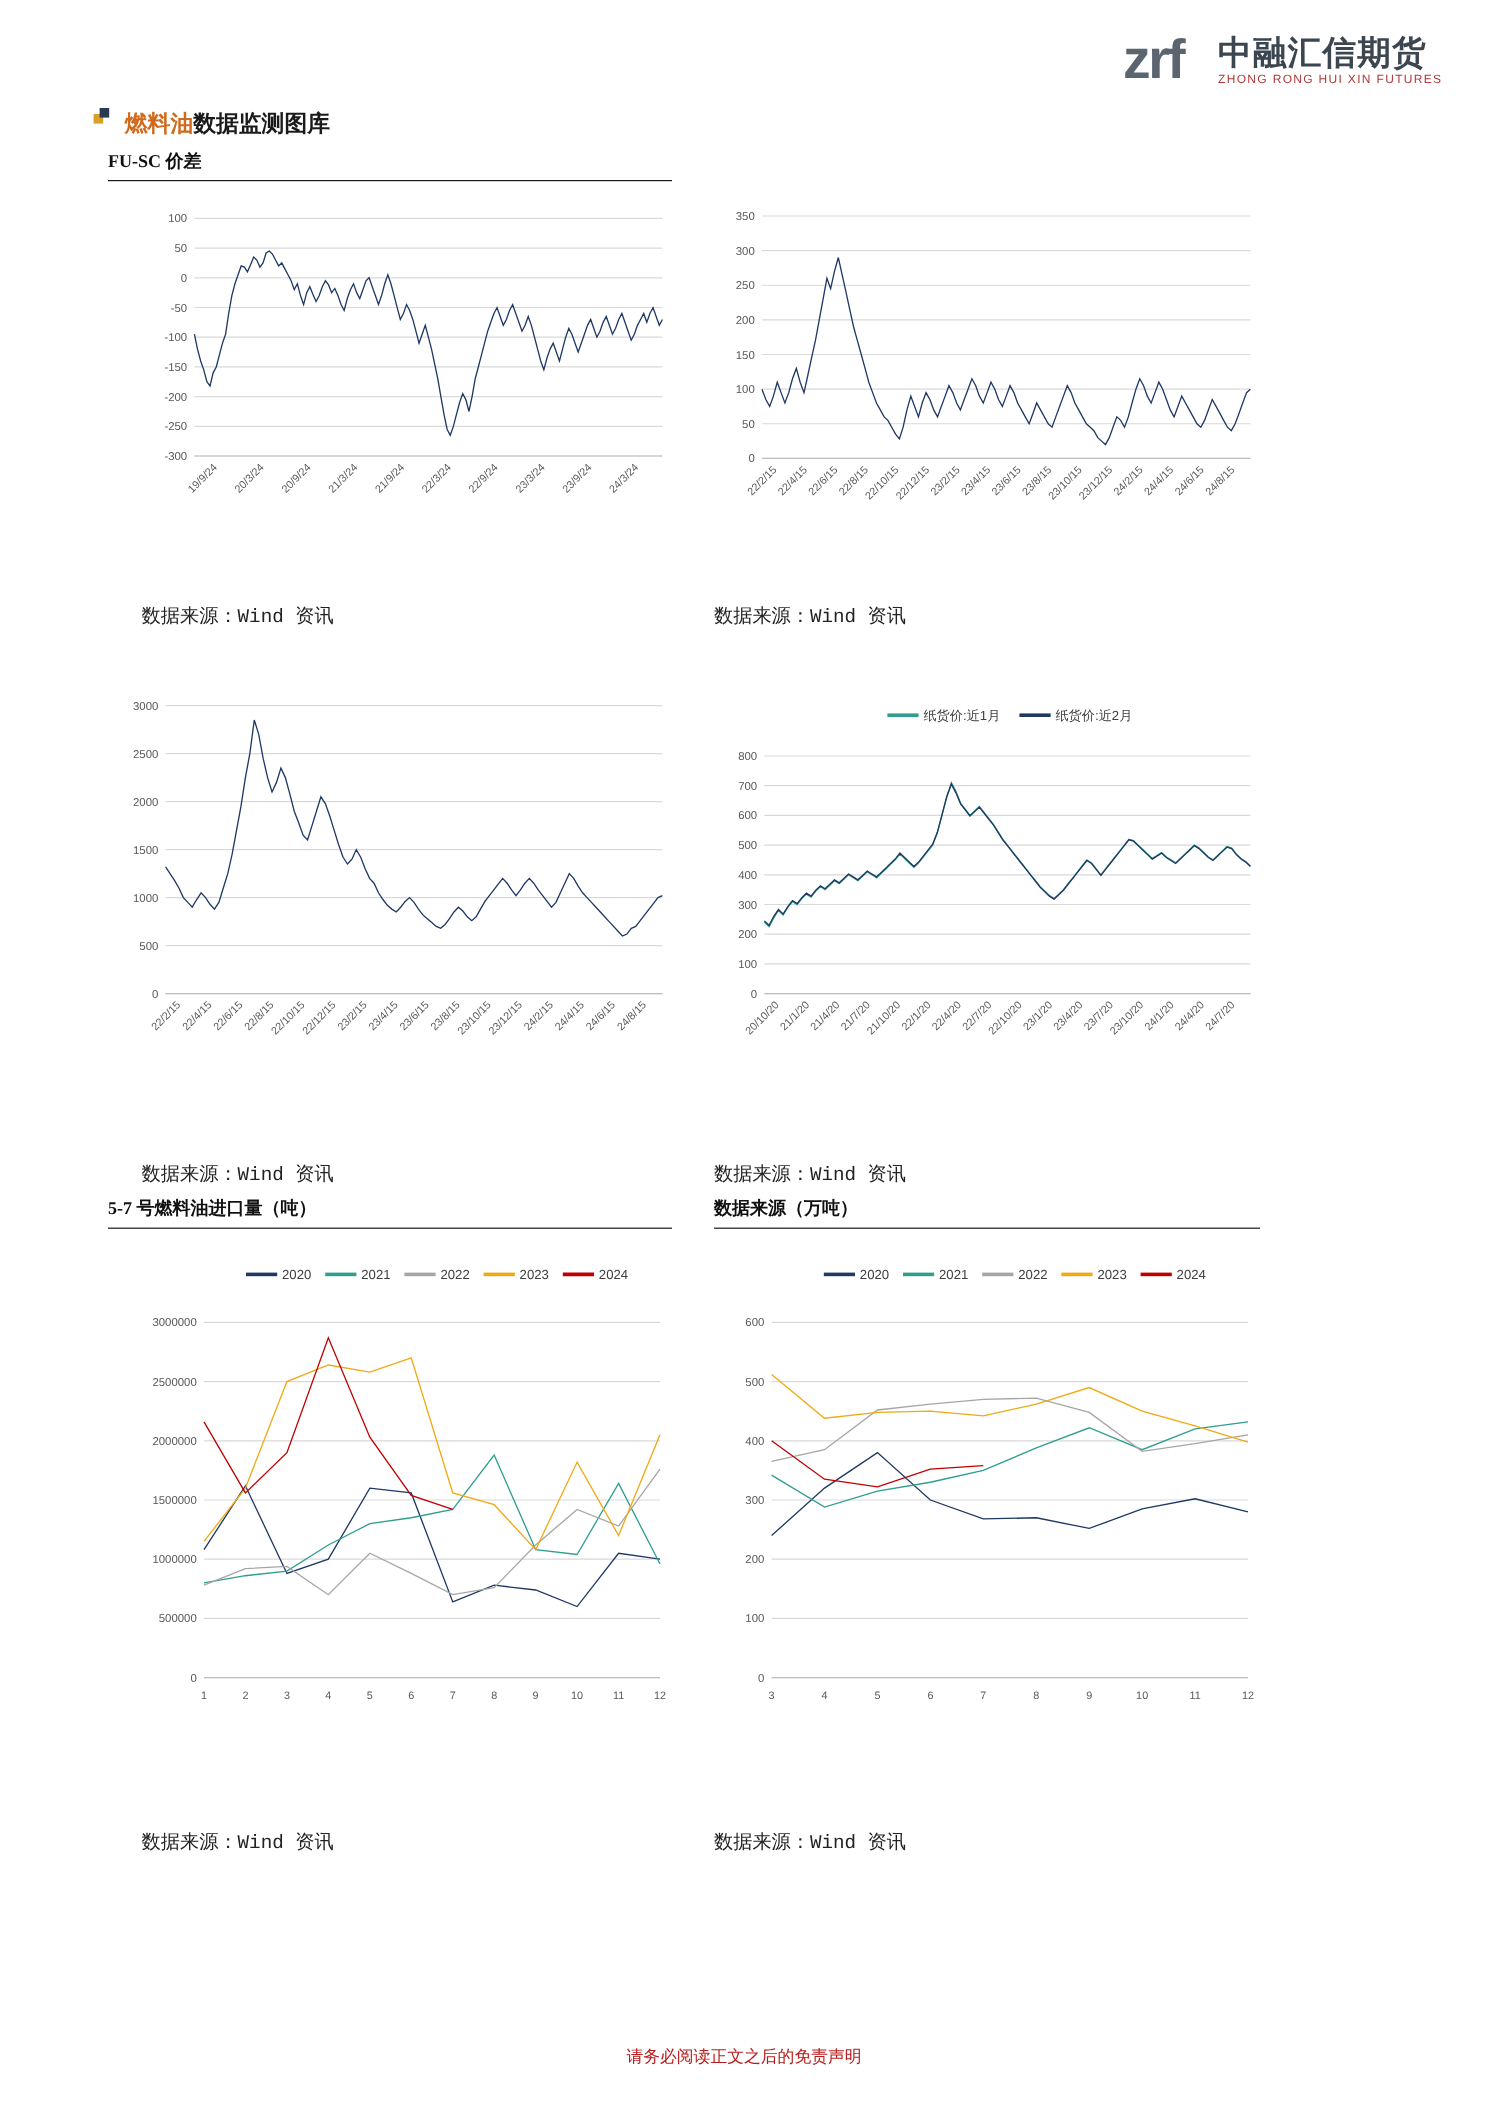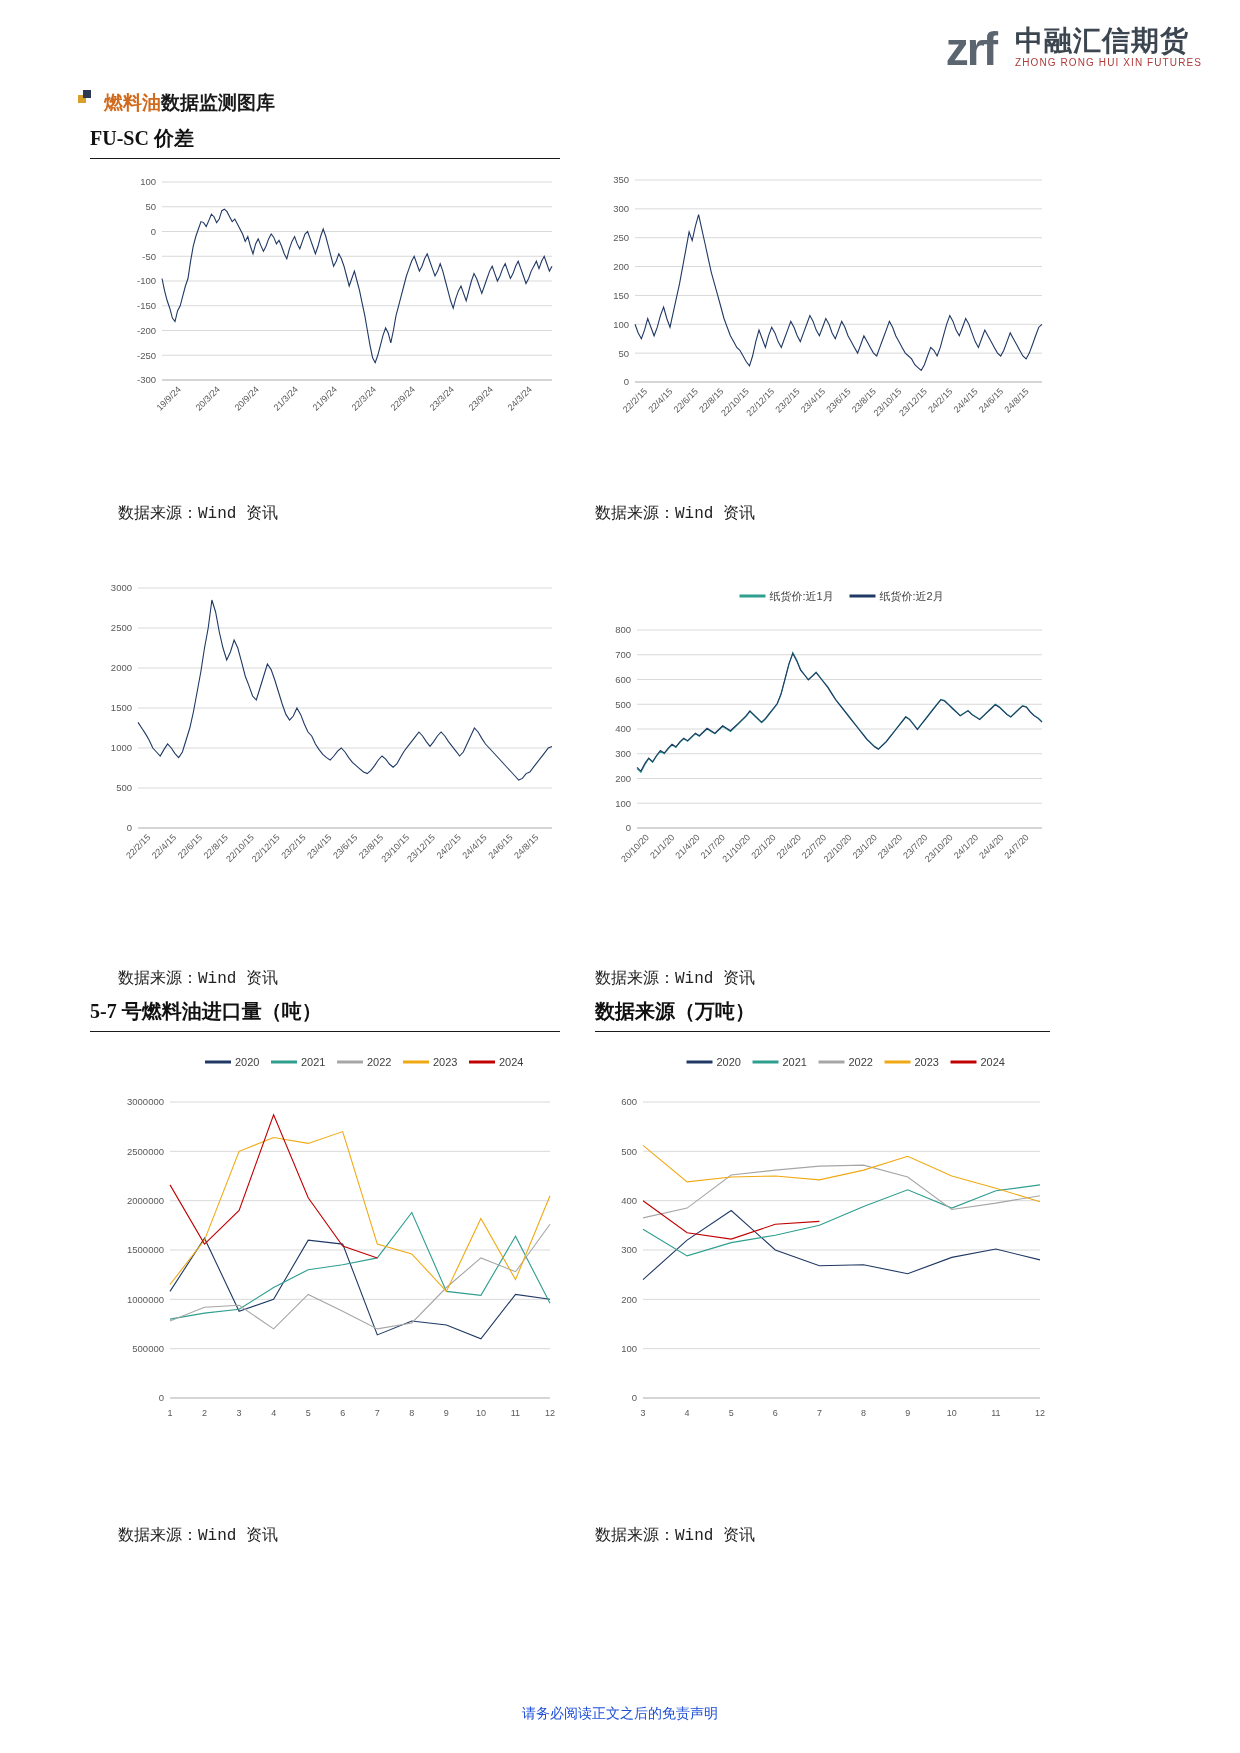--- a/index.html
+++ b/index.html
@@ -7,51 +7,51 @@
     width:1240px;height:1753px;
     background:#ffffff;
     font-family:"Liberation Serif", serif;
     color:#1a1a1a;
     position:relative;
     overflow:hidden;
   }
   .page{position:relative;width:1240px;height:1753px;}
 
   
-  .logo{position:absolute;right:38px;top:26px;display:flex;align-items:flex-start;gap:4px;}
+  .logo{position:absolute;right:38px;top:26px;display:flex;align-items:flex-end;gap:14px;}
   .logo-mark{font-family:"Liberation Sans",sans-serif;font-weight:bold;font-size:46px;color:#5b6570;letter-spacing:-2px;line-height:1;}
   .logo-text{display:flex;flex-direction:column;line-height:1.05;margin-left:15px;}
   .logo-cn{font-family:"Liberation Sans",sans-serif;font-weight:bold;font-size:28px;color:#3c4650;letter-spacing:1px;}
   .logo-en{font-family:"Liberation Sans",sans-serif;font-size:10px;color:#b03a3a;letter-spacing:1.1px;margin-top:3px;}
 
   
   .sec-title{position:absolute;left:78px;top:90px;display:flex;gap:12px;}
   .sec-marker{width:14px;height:14px;position:relative;}
   .sec-marker i{position:absolute;width:8px;height:8px;display:block;}
   .sec-marker i.a{background:#d8a02a;left:0;top:5px;}
   .sec-marker i.b{background:#2b3a52;left:5px;top:0;}
   .sec-title-text{font-size:19px;font-weight:bold;color:#1a1a1a;}
   .sec-title-text .hl{color:#d06a1c;}
 
   
   .block{position:absolute;}
-  .blk-title{font-size:20px;font-weight:bold;color:#111;padding-bottom:6px;}
+  .blk-title{font-size:15px;font-weight:bold;color:#111;padding-bottom:6px;}
   .blk-rule{border-bottom:1.5px solid #1a1a1a;width:100%;}
   .src{font-size:16px;color:#222;font-family:Liberation Mono, monospace;}
 
   .chartbox{position:relative;}
   svg{display:block;overflow:visible;}
   .tick{font-family:"Liberation Sans",sans-serif;font-size:9.5px;fill:#595959;}
   .tickx{font-family:"Liberation Sans",sans-serif;font-size:9px;fill:#595959;}
   .grid{stroke:#d9d9d9;stroke-width:1;}
   .axisline{stroke:#bfbfbf;stroke-width:1;}
   .series{fill:none;stroke-width:1.1;}
   .legend-txt{font-family:"Liberation Sans",sans-serif;font-size:11px;fill:#404040;}
 
-  .footer{position:absolute;left:0;right:0;bottom:30px;text-align:center;font-size:14px;color:#1d4ed8;}
+  .footer{position:absolute;left:0;right:0;bottom:30px;text-align:center;font-size:14px;color:#b91c1c;}
 </style>
 </head>
 <body>
 
 <div class="page">
 
   <div class="logo">
     <div class="logo-mark">zrf</div>
     <div class="logo-text">
       <div class="logo-cn">中融汇信期货</div>

